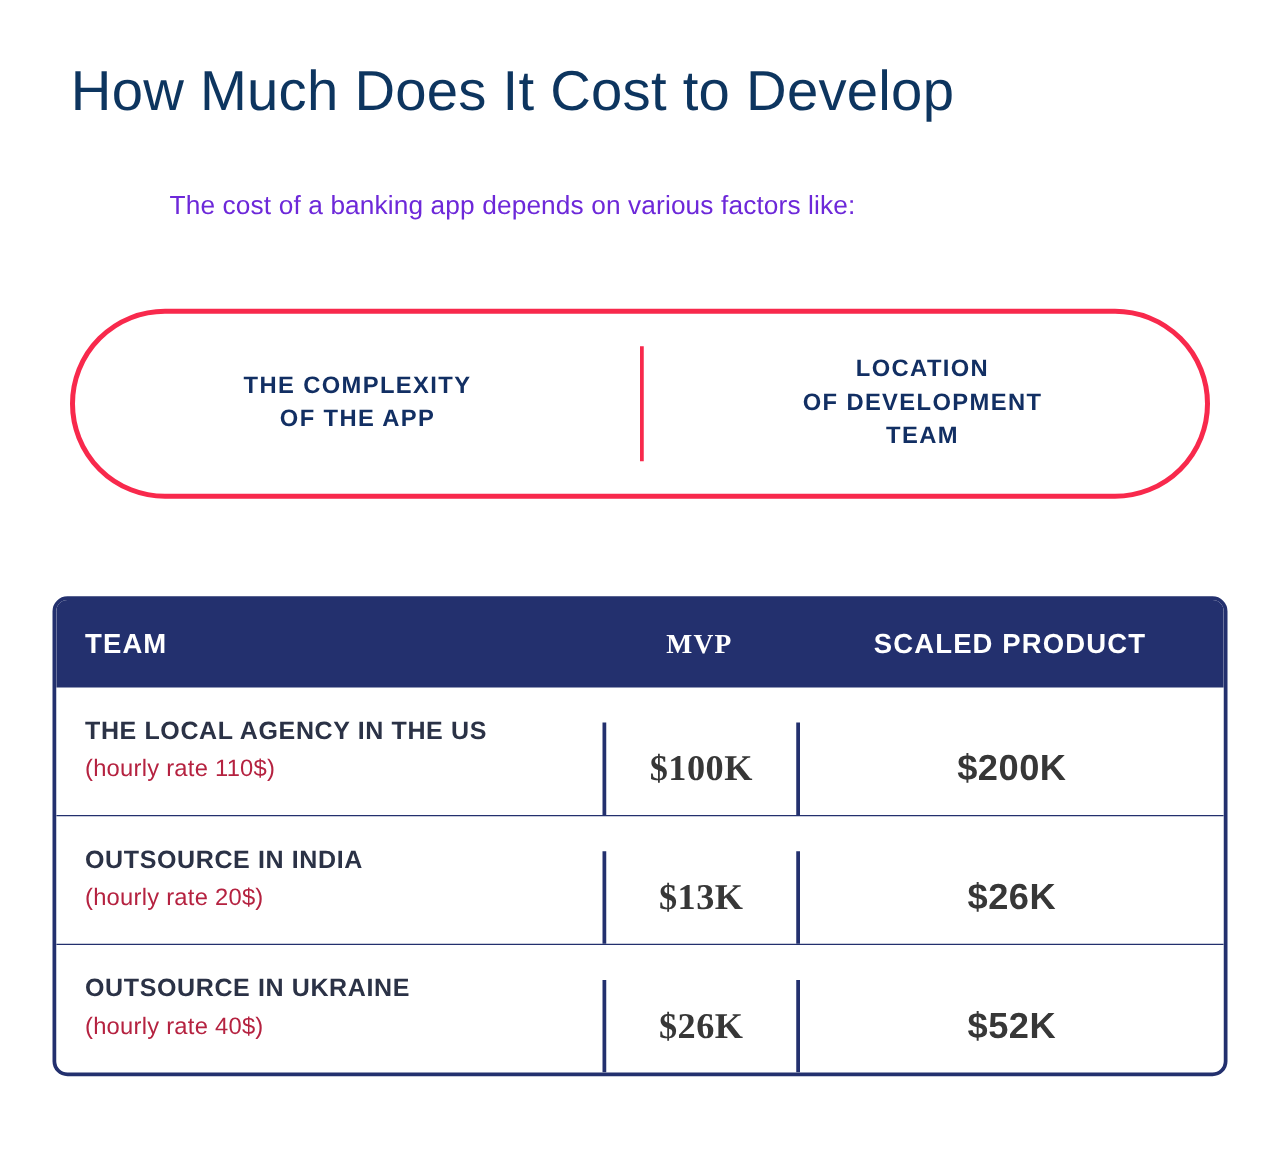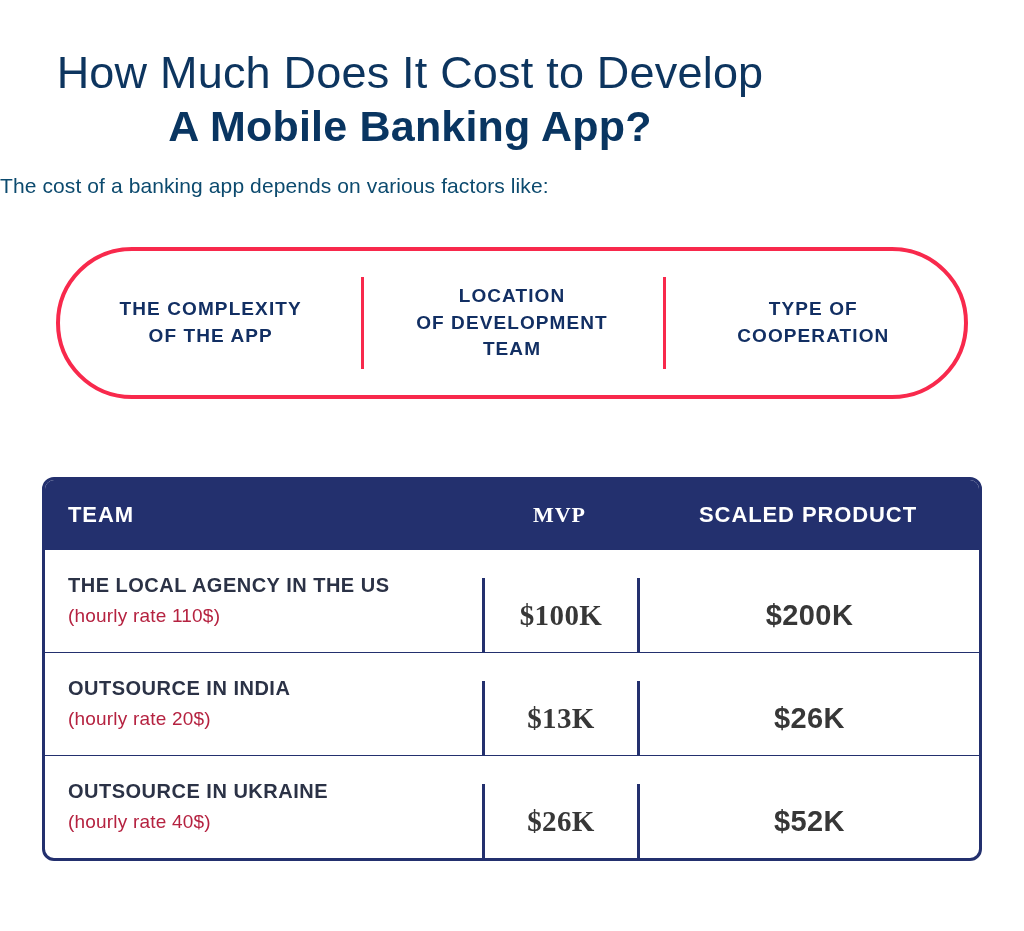--- a/index.html
+++ b/index.html
@@ -37,24 +37,25 @@
   .title-line-2 {
     font-size: 43px;
     line-height: 1.12;
     font-weight: 700;
     color: #093561;
     letter-spacing: 0.2px;
     margin-top: 4px;
   }
 
   .subtitle {
-    margin-top: 23px;
+    text-align: center;
+    margin-top: 55px;
     font-size: 21px;
     font-weight: 400;
-    color: #0c4a6e;
+    color: #6d28d9;
     letter-spacing: 0.1px;
   }
 
   
   .pill {
     position: absolute;
     left: 56px;
     top: 247px;
     width: 912px;
     height: 152px;
@@ -166,39 +167,34 @@
     letter-spacing: 0.4px;
   }
 </style>
 </head>
 <body>
 
 <div class="page">
 
   <div class="title-block">
     <div class="title-line-1">How Much Does It Cost to Develop</div>
-    <div class="title-line-2">A Mobile Banking App?</div>
   </div>
 
   <div class="subtitle">The cost of a banking app depends on various factors like:</div>
 
   <div class="pill">
     <div class="pill-col pill-col-1">
       <div class="pill-label">THE COMPLEXITY
 OF THE APP</div>
     </div>
     <div class="pill-col pill-col-2">
       <div class="pill-label">LOCATION
 OF DEVELOPMENT
 TEAM</div>
     </div>
-    <div class="pill-col pill-col-3">
-      <div class="pill-label">TYPE OF
-COOPERATION</div>
-    </div>
   </div>
 
   <div class="table">
 
     <div class="t-row t-head">
       <div class="cell col-team th th-team">TEAM</div>
       <div class="cell col-mvp th th-mvp">MVP</div>
       <div class="cell col-scaled th th-scaled">SCALED PRODUCT</div>
     </div>
 

